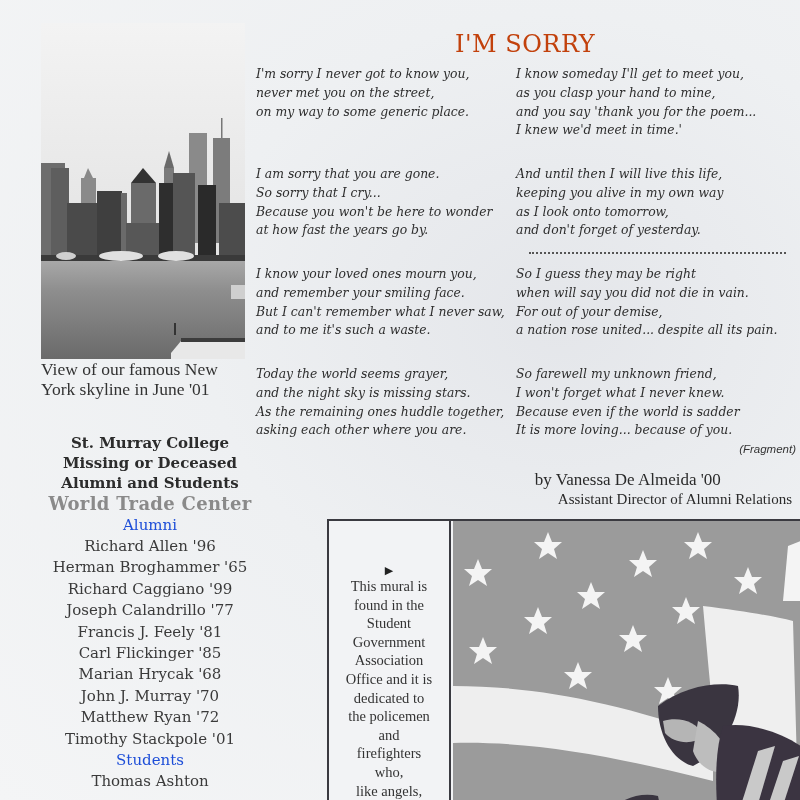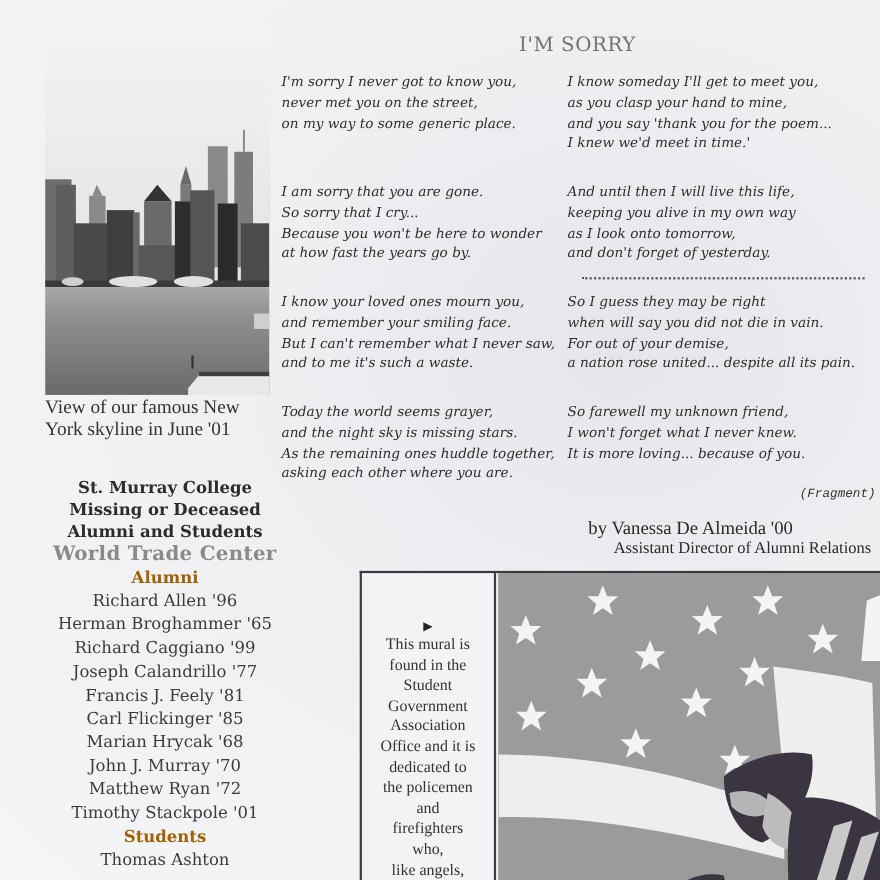--- a/index.html
+++ b/index.html
@@ -18,39 +18,39 @@
   .caption {
     position: absolute; left: 41px; top: 359px; width: 210px;
     font-size: 17.5px; line-height: 20px; color: #333;
   }
   .memorial {
     position: absolute; left: 30px; top: 433px; width: 240px;
     text-align: center; color: #333;
   }
   .memorial .heading { font-family: "DejaVu Serif", serif; font-weight: bold; font-size: 15px; line-height: 20px; color: #2c2c2c; }
   .memorial .wtc { font-family: "DejaVu Serif", serif; font-size: 18px; line-height: 22px; color: #8a8a8a; font-weight: bold; letter-spacing: 0.3px; }
-  .memorial .sub { font-family: "DejaVu Serif", serif; font-weight: bold; font-size: 15px; line-height: 21px; color: #a16207; }
+  .memorial .sub { font-family: "DejaVu Serif", serif; font-weight: normal; font-size: 15px; line-height: 21px; color: #1d4ed8; }
   .memorial .name { font-family: "DejaVu Serif", serif; font-size: 15px; line-height: 21.4px; color: #3a3a3a; }
 
   .poem-title {
     position: absolute; left: 250px; top: 30px; width: 550px; text-align: center;
-    font-family: "DejaVu Serif", serif; font-size: 18px; color: #737373; letter-spacing: 0.5px;
+    font-family: "DejaVu Serif", serif; font-size: 24px; color: #c2410c; letter-spacing: 0.5px;
   }
   .stanza {
     position: absolute; font-family: "DejaVu Serif", serif; font-style: italic;
     font-size: 12.4px; line-height: 18.8px; color: #2e2e2e; white-space: nowrap;
   }
   .col1 { left: 256px; }
   .col2 { left: 516px; }
   .dots {
     position: absolute; left: 529px; top: 252px; width: 257px; height: 0;
     border-top: 2px dotted #555;
   }
   .fragment {
-    position: absolute; right: 4px; top: 443px; font-family: Liberation Mono, monospace; font-style: italic;
+    position: absolute; right: 4px; top: 443px; font-family: Liberation Sans, sans-serif; font-style: italic;
     font-size: 11.5px; color: #333;
   }
   .byline {
     position: absolute; right: 6px; top: 470px; text-align: left; color: #2a2a2a;
   }
   .byline .author { font-size: 17px; line-height: 20px; }
   .byline .role { font-size: 15px; line-height: 19px; margin-right: 2px; margin-left: 23px; }
 
   .mural-box {
     position: absolute; left: 327px; top: 519px; width: 480px; height: 300px;
@@ -182,20 +182,21 @@
 <div class="dots"></div>
 <div class="stanza col2" style="top:265px">
   <div>So I guess they may be right</div>
   <div>when will say you did not die in vain.</div>
   <div>For out of your demise,</div>
   <div>a nation rose united... despite all its pain.</div>
 </div>
 <div class="stanza col2" style="top:365px">
   <div>So farewell my unknown friend,</div>
   <div>I won't forget what I never knew.</div>
+  <div>Because even if the world is sadder</div>
   <div>It is more loving... because of you.</div>
 </div>
 
 <div class="fragment">(Fragment)</div>
 
 <div class="byline">
   <div class="author">by Vanessa De Almeida '00</div>
   <div class="role">Assistant Director of Alumni Relations</div>
 </div>
 

